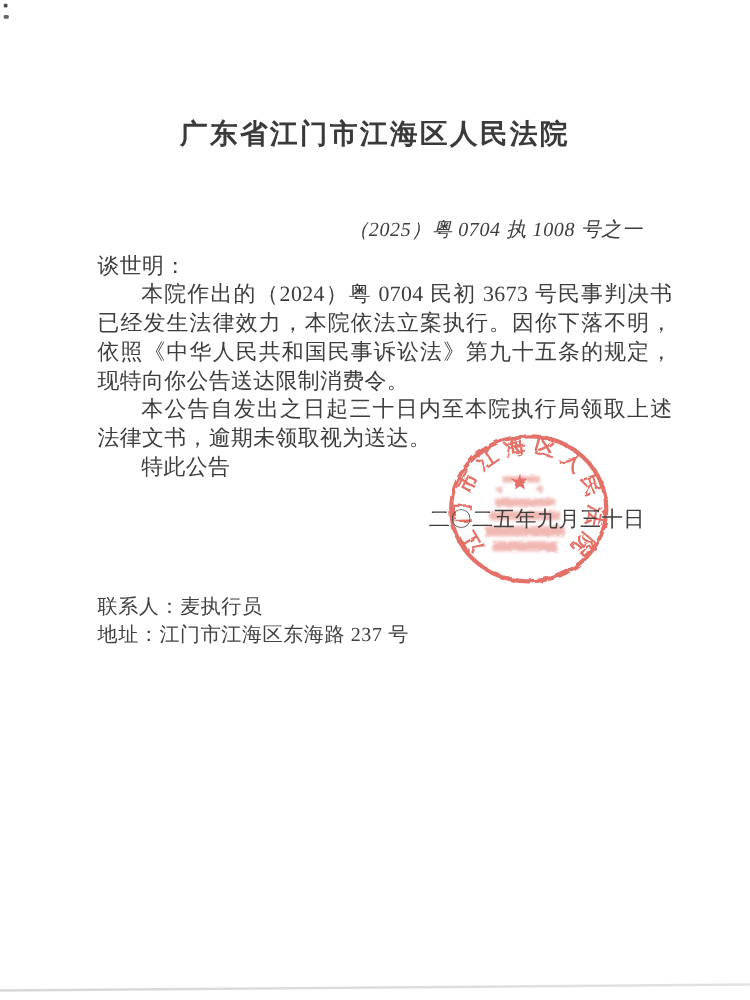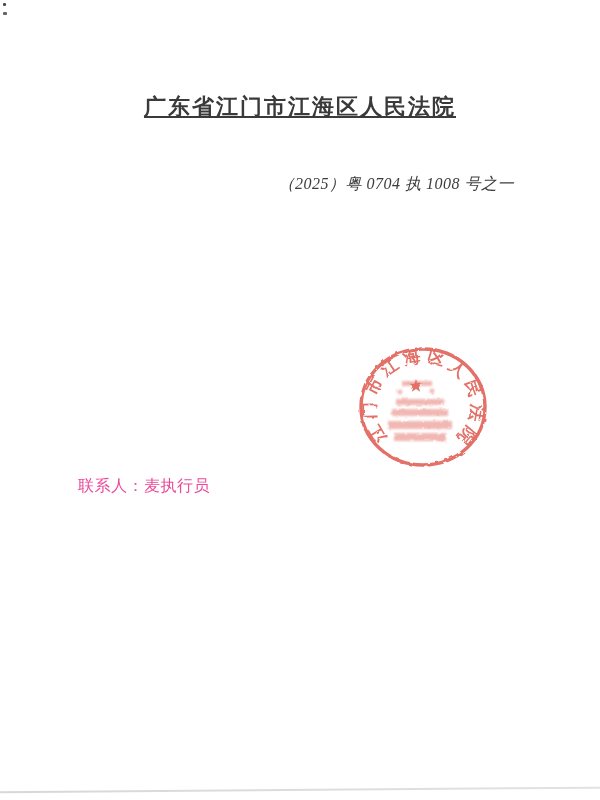--- a/index.html
+++ b/index.html
@@ -5,21 +5,21 @@
   html,body{margin:0;padding:0;background:#ffffff;}
   .page{
     position:relative;width:600px;height:800px;background:#ffffff;overflow:hidden;
     font-family:"Liberation Serif","DejaVu Serif",serif;color:#333;
   }
   .speck{position:absolute;background:#4a4a4a;border-radius:1px;}
   .speck.s1{top:3px;left:3px;width:3px;height:3px;}
   .speck.s2{top:12px;left:3px;width:4px;height:3px;opacity:.85;}
   .court-name{
     position:absolute;top:92px;left:0;width:100%;text-align:center;
-    font-size:22px;font-weight:700;letter-spacing:2px;color:#3a3a3a;text-decoration:underline;
+    font-size:22px;font-weight:700;letter-spacing:2px;color:#3a3a3a;
   }
   .notice-title{
     position:absolute;top:128px;left:0;width:100%;text-align:center;
     font-size:28px;font-weight:700;color:#3a3a3a;
   }
   .case-number{
     position:absolute;top:174px;left:0;width:514px;text-align:right;
     font-size:16px;letter-spacing:.5px;color:#3d3d3d;font-style:italic;
   }
   .body-text{
@@ -33,41 +33,47 @@
     position:absolute;top:404px;left:343px;z-index:3;
     font-size:17px;letter-spacing:.3px;color:#3d3d3d;white-space:nowrap;
   }
   .seal{position:absolute;top:345px;left:358px;z-index:2;opacity:.82;}
   .seal text{
     font-family:"Liberation Serif","DejaVu Serif",serif;
     font-size:17px;letter-spacing:5px;font-weight:700;
   }
   .contact{
     position:absolute;top:474px;left:78px;
-    font-size:16px;line-height:23px;letter-spacing:.5px;color:#ec4899;
+    font-size:16px;line-height:23px;letter-spacing:.5px;color:#404040;
   }
   .page-edge{
     position:absolute;top:789px;left:-5px;width:612px;height:2px;
     background:linear-gradient(to right,#d7d7d7,#e2e2e2);
     transform:rotate(-0.45deg);
   }
 </style>
 </head>
 <body>
 
 <div class="page">
 
   <div class="speck s1"></div>
   <div class="speck s2"></div>
 
   <div class="court-name">广东省江门市江海区人民法院</div>
 
 
   <div class="case-number">（2025）粤 0704 执 1008 号之一</div>
 
+  <div class="body-text">
+    <p class="addressee">谈世明：</p>
+    <p>本院作出的（2024）粤 0704 民初 3673 号民事判决书已经发生法律效力，本院依法立案执行。因你下落不明，依照《中华人民共和国民事诉讼法》第九十五条的规定，现特向你公告送达限制消费令。</p>
+    <p>本公告自发出之日起三十日内至本院执行局领取上述法律文书，逾期未领取视为送达。</p>
+    <p>特此公告</p>
+  </div>
 
   <svg class="seal" width="130" height="126" viewBox="0 0 130 126">
     <defs>
       <filter id="roughen" x="-10%" y="-10%" width="120%" height="120%">
         <feTurbulence type="fractalNoise" baseFrequency="0.14" numOctaves="2" seed="7" result="n"></feTurbulence>
         <feDisplacementMap in="SourceGraphic" in2="n" scale="3"></feDisplacementMap>
       </filter>
       <filter id="soft">
           <feGaussianBlur stdDeviation="1.1"></feGaussianBlur>
         </filter>
@@ -80,20 +86,22 @@
       </text>
       <polygon transform="translate(58,41)" points="0,-7 1.7,-2.35 6.66,-2.16 2.76,0.9 4.11,5.66 0,2.9 -4.11,5.66 -2.76,0.9 -6.66,-2.16 -1.7,-2.35" fill="#dd5246"></polygon>
       <g filter="url(#soft)" opacity="0.5">
         <circle cx="42" cy="47" r="2.4" fill="#dd5246"></circle>
         <circle cx="74" cy="46" r="2.4" fill="#dd5246"></circle>
         <path d="M38 54 h48 v6 h-48 z M34 64 h56 v7 h-56 z M30 76 h64 v8 h-64 z M36 88 h52 v8 h-52 z M44 36 h30 v5 h-30 z" fill="#dd5246"></path>
       </g>
     </g>
   </svg>
 
+  <div class="date-line">二〇二五年九月三十日</div>
 
   <div class="contact">
     <div>联系人：麦执行员</div>
+    <div>地址：江门市江海区东海路 237 号</div>
   </div>
 
   <div class="page-edge"></div>
 
 </div>
 
 </body></html>

